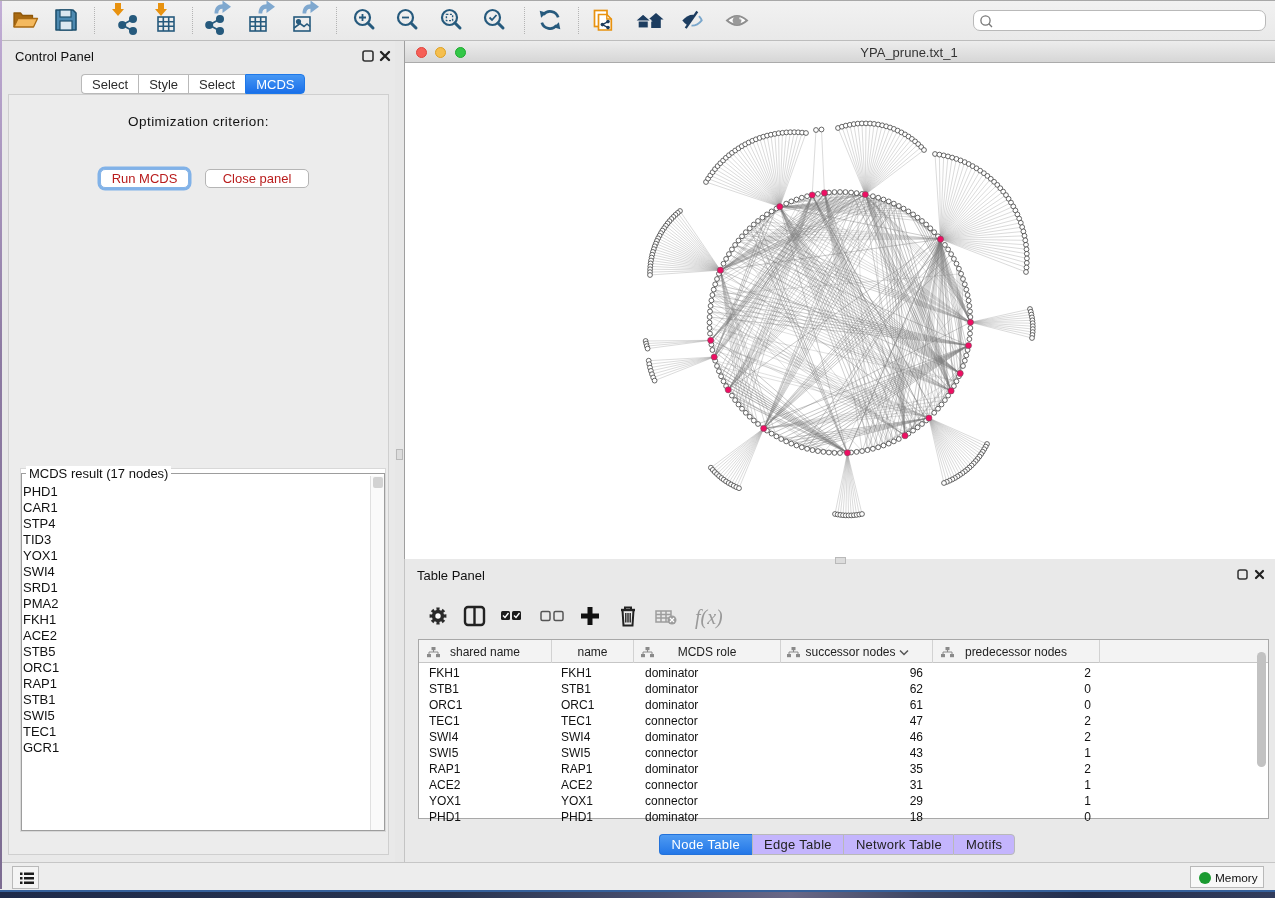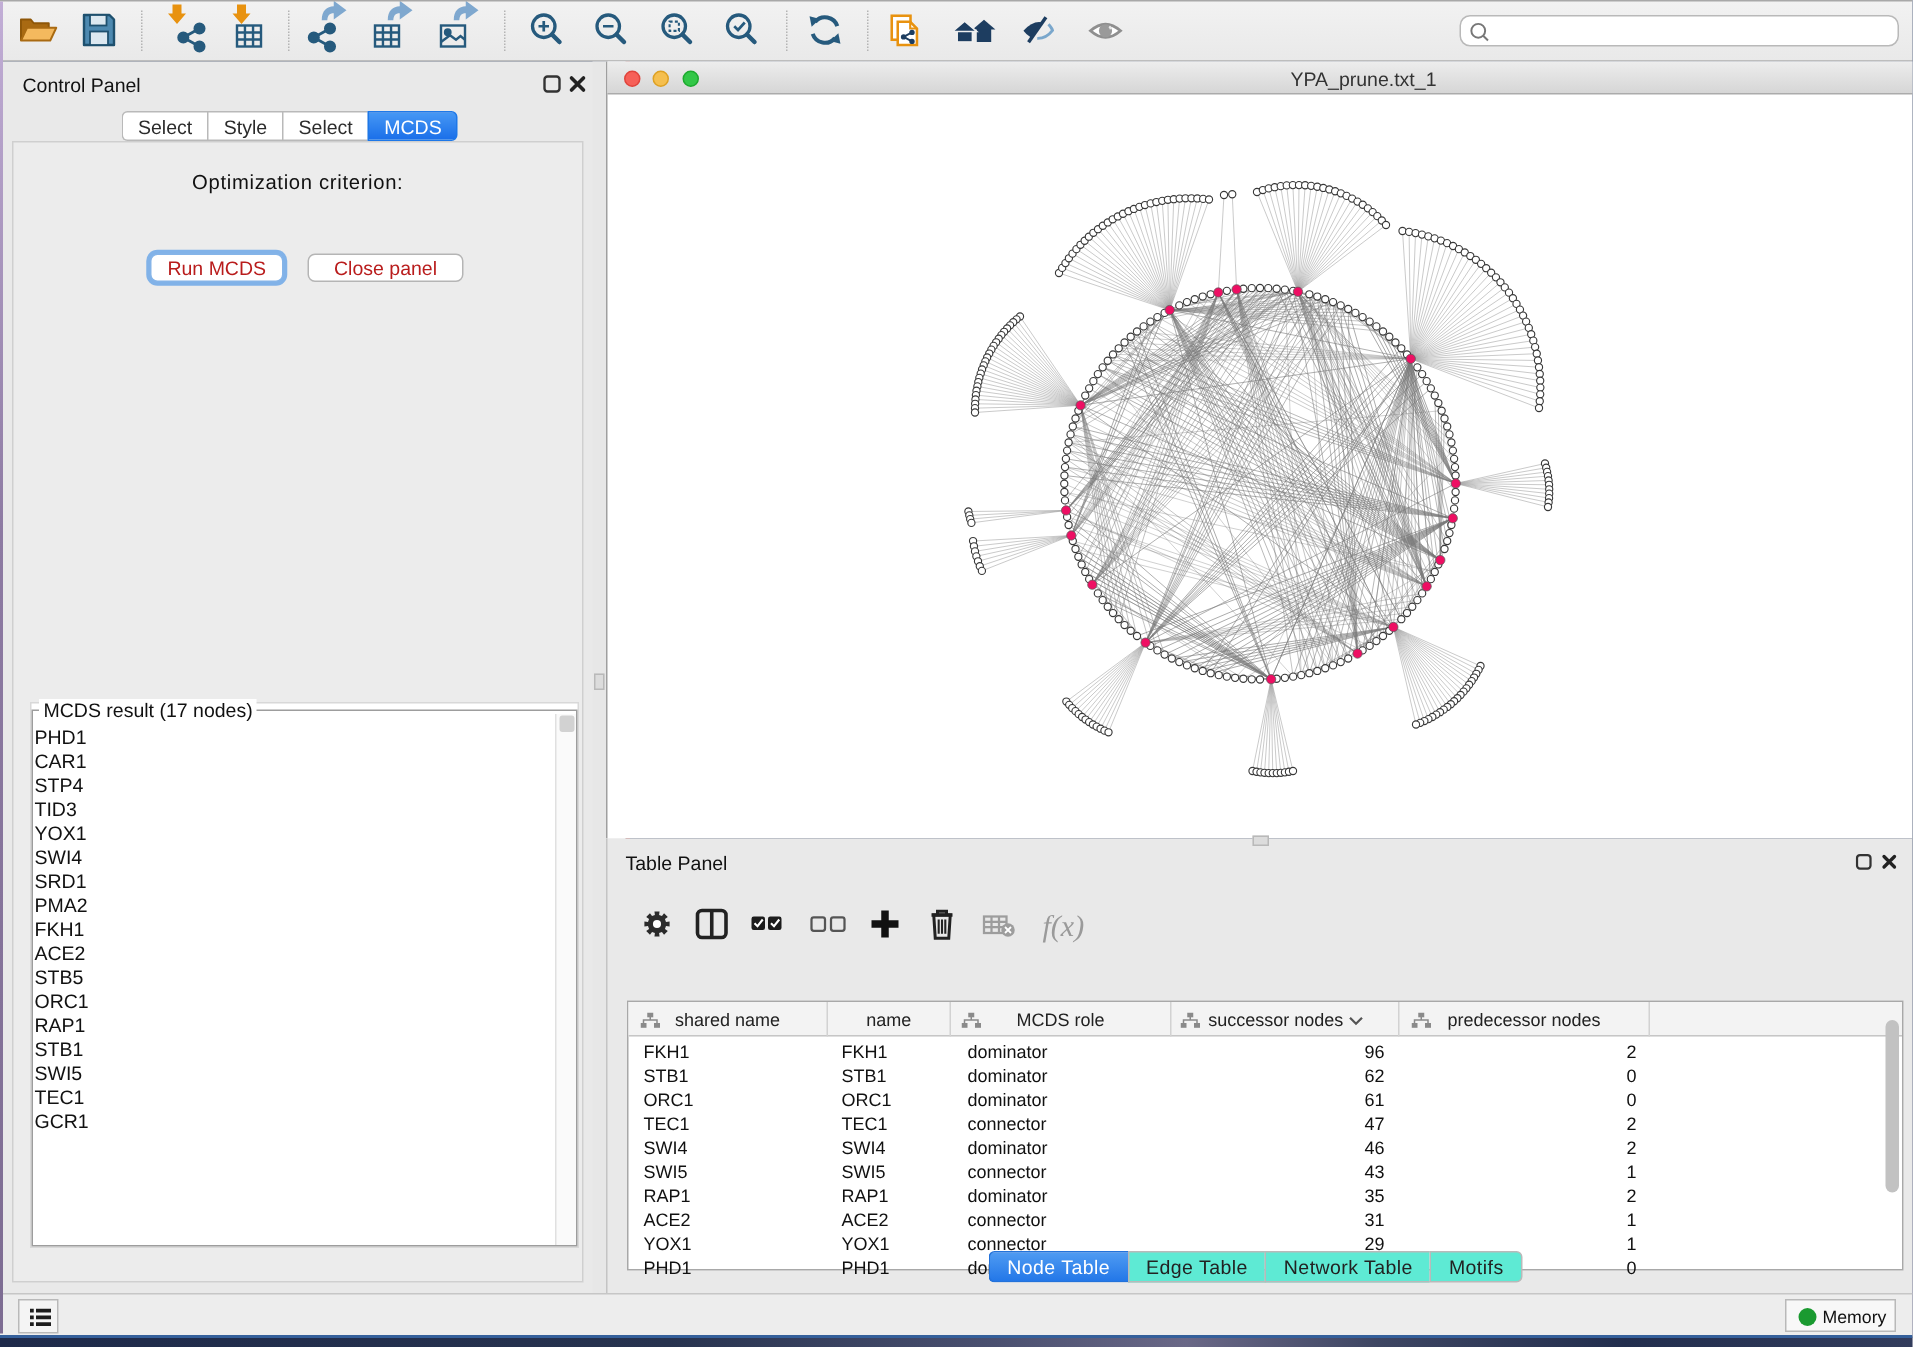--- a/index.html
+++ b/index.html
@@ -48,31 +48,31 @@
 #netwin { left:404px; top:41px; width:871px; height:518px; background:#fff; border-left:1px solid #9f9f9f; }
 #net-titlebar { position:absolute; left:0; top:0; width:100%; height:22px;
   background:linear-gradient(180deg,#ededed,#d6d6d6); border-bottom:1px solid #ababab; }
 #net-title { position:absolute; width:1008px; text-align:center; top:4px; font-size:13px; color:#333; }
 .light { position:absolute; top:6px; width:11px; height:11px; border-radius:50%; }
 
 
 #tpanel { left:404px; top:559px; width:871px; height:303px; background:#e9e9e9; border-left:1px solid #c4c4c4; }
 #tp-title { position:absolute; left:12px; top:9px; font-size:13px; color:#111; }
 #tp-toolbar { position:absolute; left:8px; top:40px; height:36px; }
-#ttable { position:absolute; left:13px; top:80px; width:851px; height:180px; background:#fff; border:1px solid #a8a8a8;margin-top:28px; }
+#ttable { position:absolute; left:13px; top:80px; width:851px; height:180px; background:#fff; border:1px solid #a8a8a8; }
 #thead { position:absolute; left:0; top:0; width:849px; height:23px; background:#f3f3f3; border-bottom:1px solid #c6c6c6; font-size:12px; color:#222; }
 .hcol { position:absolute; top:0; height:23px; border-right:1px solid #d2d2d2; }
 .hlab { position:absolute; width:100%; text-align:center; top:4.5px; }
 .trow { position:absolute; font-size:12px; color:#111; height:16px; line-height:16px; width:100%; }
 .c1 { position:absolute; left:10px; } .c2 { position:absolute; left:142px; }
 .c3 { position:absolute; left:226px; } .c4 { position:absolute; width:100px; left:404px; text-align:right; }
 .c5 { position:absolute; width:100px; left:572px; text-align:right; }
 #tscroll { position:absolute; right:2px; top:12px; width:9px; height:115px; background:#c2c2c2; border-radius:5px; }
 #tp-tabs { position:absolute; left:254px; top:275px; height:21px; display:flex;align-items:flex-end; }
-.btab { height:21px; line-height:20px; padding:0 11.5px; background:#5eead4; border:1px solid #b9b9b9; border-right:none; font-size:13px; letter-spacing:0.3px; color:#222; }
+.btab { height:21px; line-height:20px; padding:0 11.5px; background:#c4b5fd; border:1px solid #b9b9b9; border-right:none; font-size:13px; letter-spacing:0.3px; color:#222; }
 .btab:first-child { border-radius:4px 0 0 4px; }
 .btab:last-child { border-radius:0 4px 4px 0; border-right:1px solid #b9b9b9; }
 .btab.sel { background:linear-gradient(180deg,#4f9bf2,#2377e8); border-color:#2372da; color:#fff; }
 
 
 #statusbar { left:0; top:862px; width:1275px; height:41px; background:#ededed; border-top:1px solid #c6c6c6; }
 #listbtn { position:absolute; left:12px; top:3px; width:27px; height:23px; background:#f4f4f4; border:1px solid #b9b9b9; }
 #membtn { position:absolute; right:11px; top:3px; width:74px; height:22px; background:#f8f8f8; border:1px solid #b9b9b9;
   font-size:13px; color:#111; }
 #membtn .dot { position:absolute; left:8px; top:5px; width:12px; height:12px; background:#1a9a30; border-radius:50%; }

